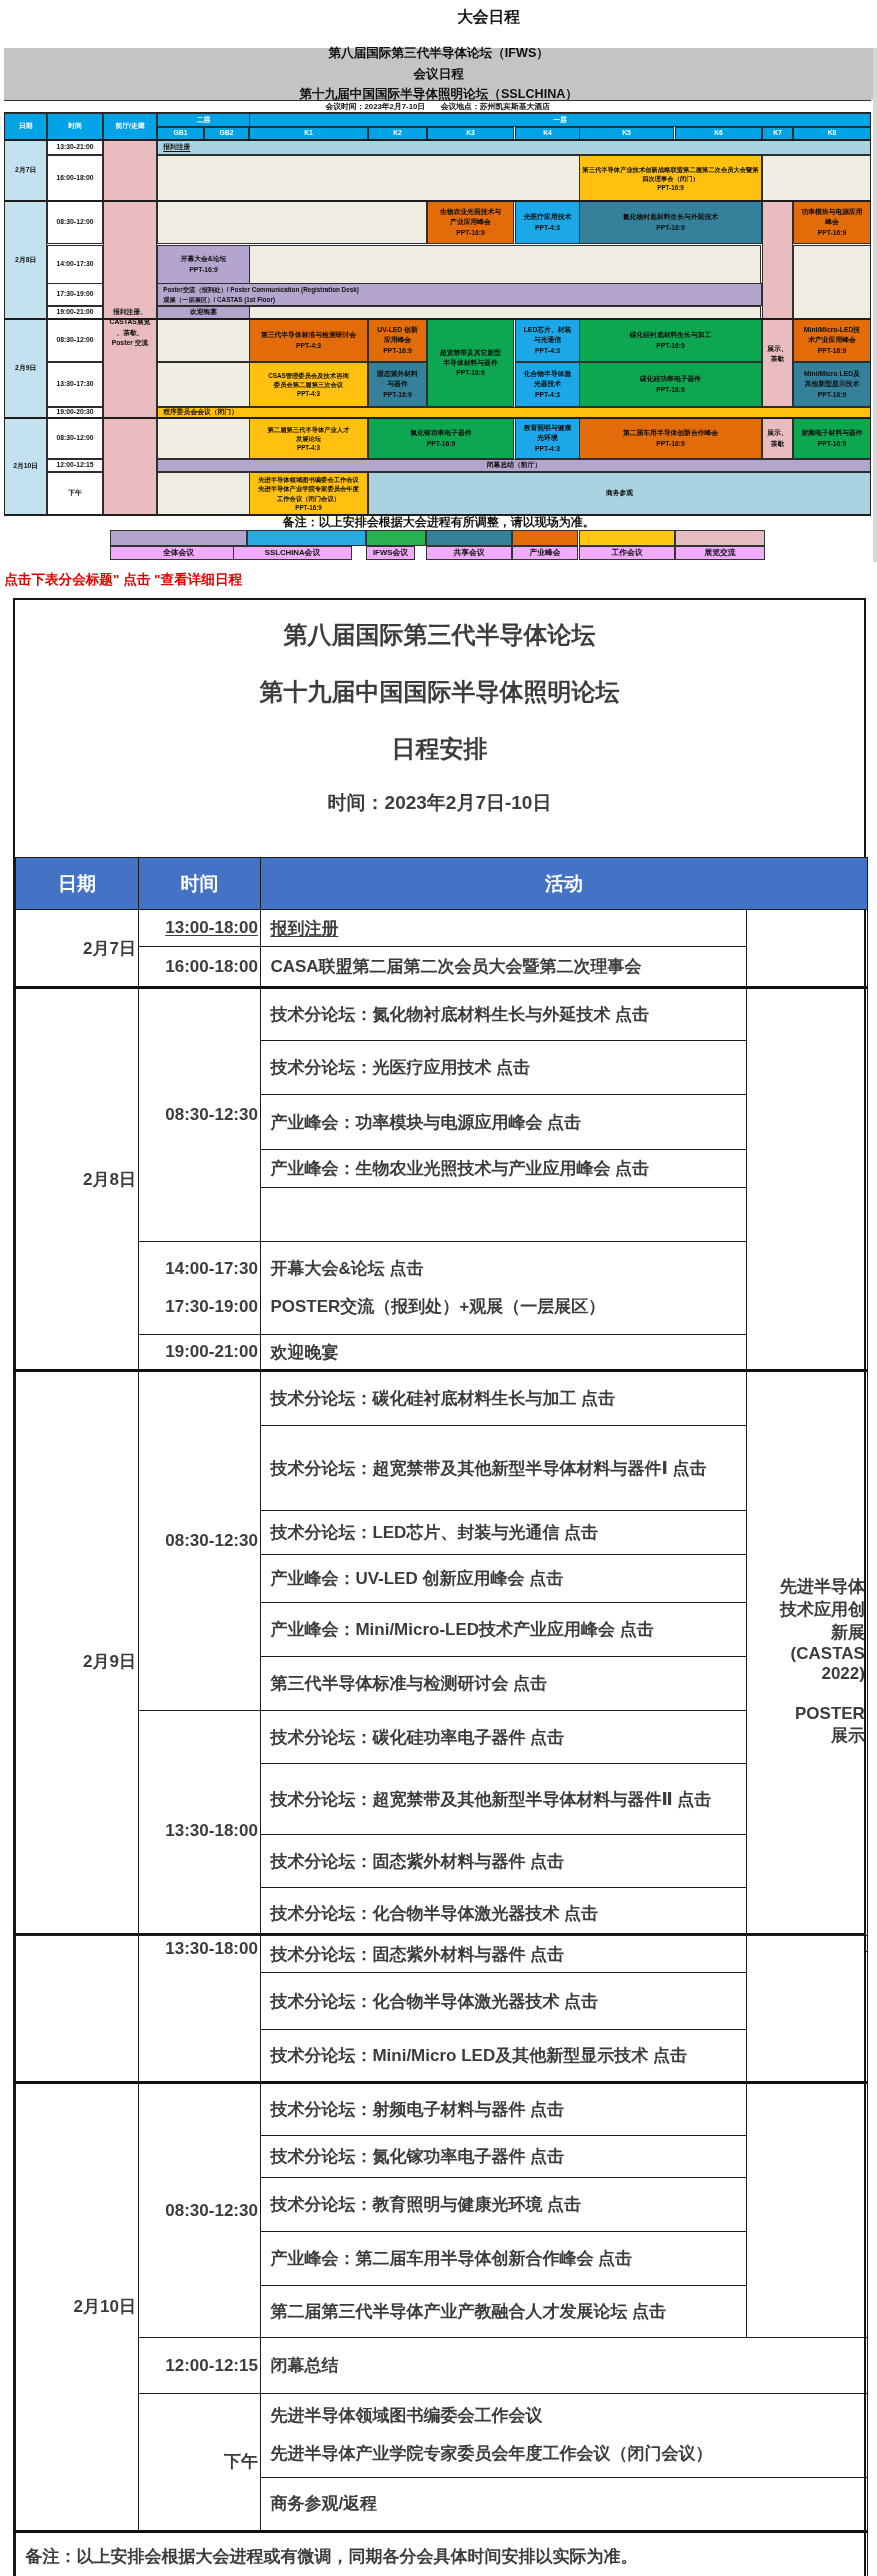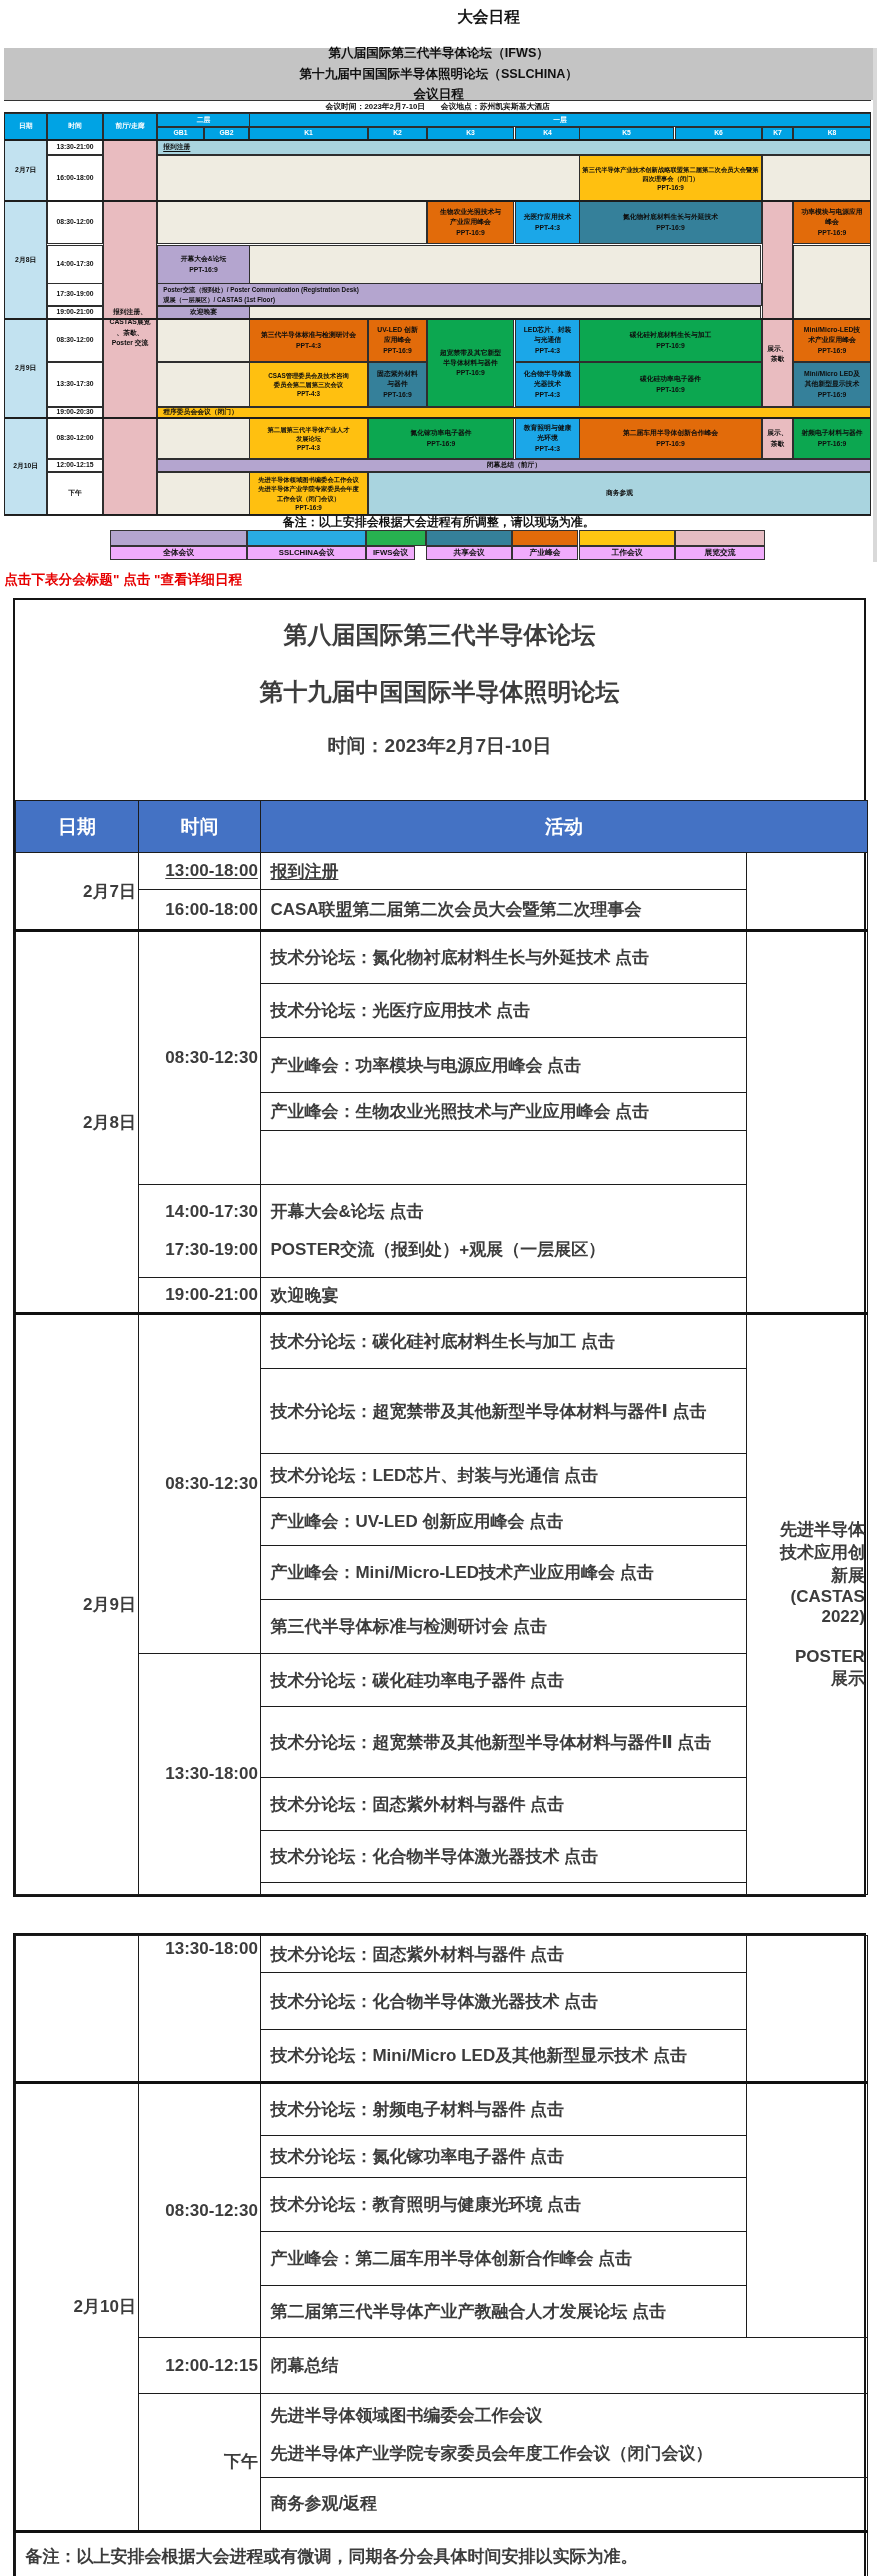--- a/index.html
+++ b/index.html
@@ -51,22 +51,22 @@
   .topal{vertical-align:top;padding-top:8.4px;}
   .sp{line-height:2.25;}
 </style>
 </head>
 <body>
 
 <div class="pagetitle">大会日程</div>
 
 <div class="grayband">
   <div>第八届国际第三代半导体论坛（IFWS）</div>
+  <div>会议日程</div>
   <div>第十九届中国国际半导体照明论坛（SSLCHINA）</div>
-  <div>会议日程</div>
 </div>
 <div class="metaband">会议时间：2023年2月7-10日　　会议地点：苏州凯宾斯基大酒店</div>
 <div class="graysliver"></div>
 
 <div class="c hd" style="left:4.2px;top:113px;width:43px;height:27px">日期</div>
 <div class="c hd" style="left:47px;top:113px;width:56px;height:27px">时间</div>
 <div class="c hd" style="left:103px;top:113px;width:54px;height:27px">前厅/走廊</div>
 <div class="c hd" style="left:157px;top:113px;width:93px;height:14px">二层</div>
 <div class="c hd" style="left:249px;top:113px;width:622px;height:14px">一层</div>
 <div class="c hd" style="left:157px;top:127px;width:47px;height:13px">GB1</div>
@@ -205,33 +205,34 @@
 
 <div class="remark">备注：以上安排会根据大会进程有所调整，请以现场为准。</div>
 <div class="lgl" style="left:110px;top:530px;width:137px;height:15.7px;background:#B4A5CF"></div>
 <div class="lgl" style="left:247px;top:530px;width:119px;height:15.7px;background:#29ABE2"></div>
 <div class="lgl" style="left:366px;top:530px;width:60px;height:15.7px;background:#27B150"></div>
 <div class="lgl" style="left:426px;top:530px;width:86px;height:15.7px;background:#35809A"></div>
 <div class="lgl" style="left:512px;top:530px;width:66px;height:15.7px;background:#E26B0A"></div>
 <div class="lgl" style="left:579px;top:530px;width:96px;height:15.7px;background:#FFC712"></div>
 <div class="lgl" style="left:675px;top:530px;width:90px;height:15.7px;background:#E5BCC2"></div>
 <div class="lgt" style="left:110px;top:546px;width:137px;height:13.6px">全体会议</div>
-<div class="lgt" style="left:247px;top:546px;width:119px;height:13.6px">SSLCHINA会议</div>
+<div class="lgt" style="left:233px;top:546px;width:119px;height:13.6px">SSLCHINA会议</div>
 <div class="lgt" style="left:366px;top:546px;width:49px;height:13.6px">IFWS会议</div>
 <div class="lgt" style="left:426px;top:546px;width:86px;height:13.6px">共享会议</div>
 <div class="lgt" style="left:512px;top:546px;width:66px;height:13.6px">产业峰会</div>
 <div class="lgt" style="left:579px;top:546px;width:96px;height:13.6px">工作会议</div>
 <div class="lgt" style="left:675px;top:546px;width:90px;height:13.6px">展览交流</div>
 
 <div class="rednote">点击下表分会标题" 点击 "查看详细日程</div>
 
 <div class="btab" style="top:598px;">
   <div class="titleblock">
     <div class="t1">第八届国际第三代半导体论坛</div>
     <div class="t1">第十九届中国国际半导体照明论坛</div>
+    <div class="t1">日程安排</div>
     <div class="t2">时间：2023年2月7日-10日</div>
   </div>
   <table>
     <colgroup>
         <col style="width:123px">
         <col style="width:122px">
         <col style="width:486px">
         <col style="width:121px">
       </colgroup>
     <tbody>

